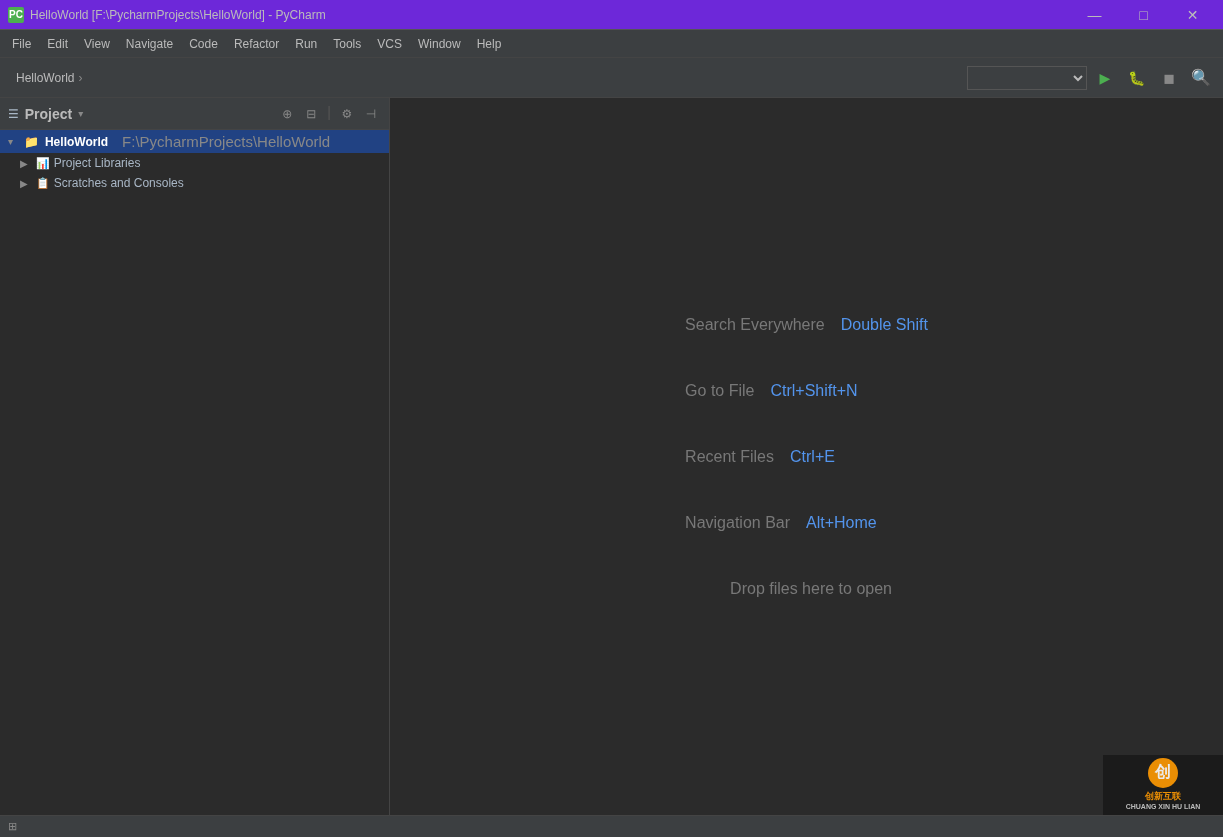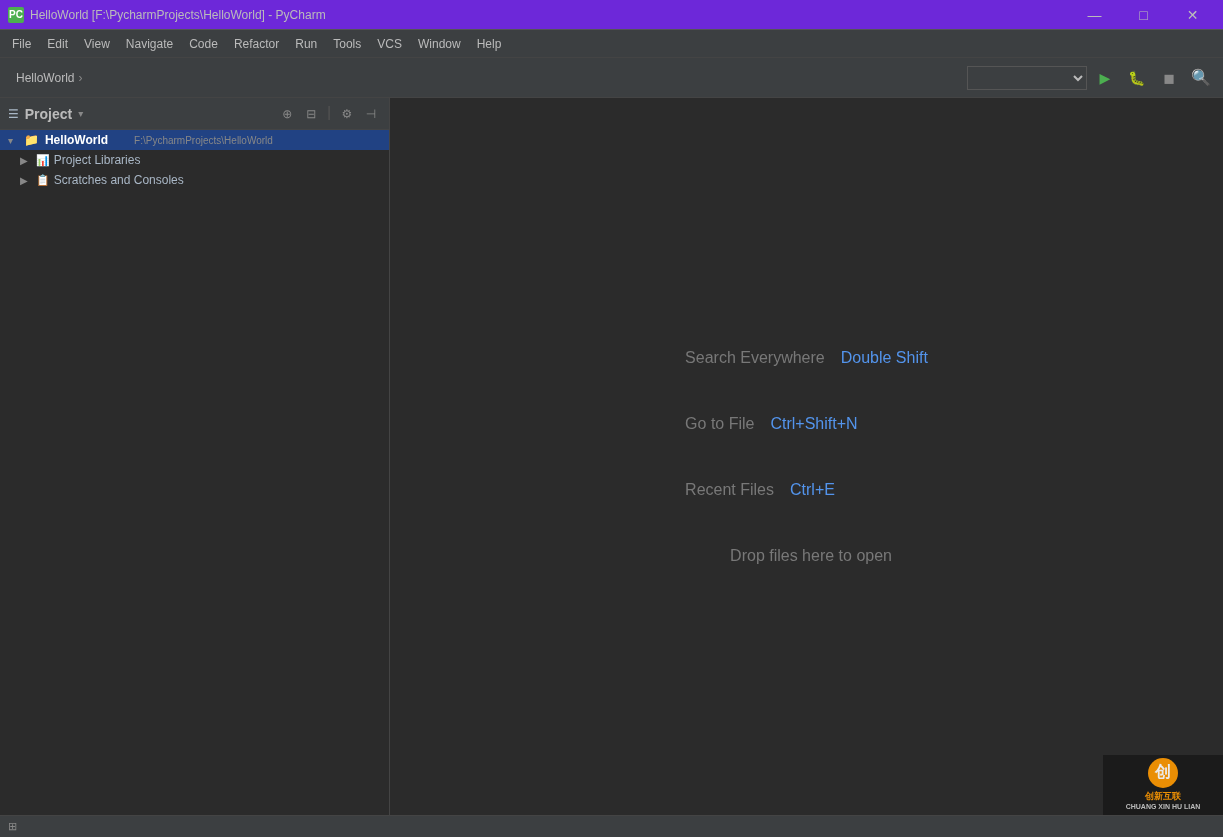--- a/index.html
+++ b/index.html
@@ -355,21 +355,21 @@
         <button class="sidebar-icon-btn" title="Hide">⊣</button>
       </div>
     </div>
 
     <div id="project-tree">
 
       <div class="tree-item selected">
         <span class="tree-arrow">▾</span>
         <span class="folder-icon folder-icon-yellow">📁</span>
         <span style="font-weight:bold; color:#fff;">HelloWorld</span>
-        <span style="color:#888; margin-left:22px; font-size:10px;">F:\PycharmProjects\HelloWorld</span>
+        <span style="color:#888; margin-left:10px; font-size:15px;">F:\PycharmProjects\HelloWorld</span>
       </div>
 
       <div class="tree-item indent1">
         <span class="tree-arrow">▶</span>
         <span class="library-icon" style="color:#6897bb;">📊</span>
         <span>Project Libraries</span>
       </div>
 
       <div class="tree-item indent1">
         <span class="tree-arrow">▶</span>
@@ -387,20 +387,24 @@
       </div>
       <div class="hint-row">
         <span class="hint-label">Go to File</span>
         <span class="hint-shortcut">Ctrl+Shift+N</span>
       </div>
       <div class="hint-row">
         <span class="hint-label">Recent Files</span>
         <span class="hint-shortcut">Ctrl+E</span>
       </div>
       <div class="hint-row">
+        <span class="hint-label">Navigation Bar</span>
+        <span class="hint-shortcut">Alt+Home</span>
+      </div>
+      <div class="hint-row">
         <span class="hint-drop">Drop files here to open</span>
       </div>
     </div>
   </div>
 </div>
 
 <div id="statusbar">
   <div id="statusbar-left">
     <span>⊞</span>
   </div>

